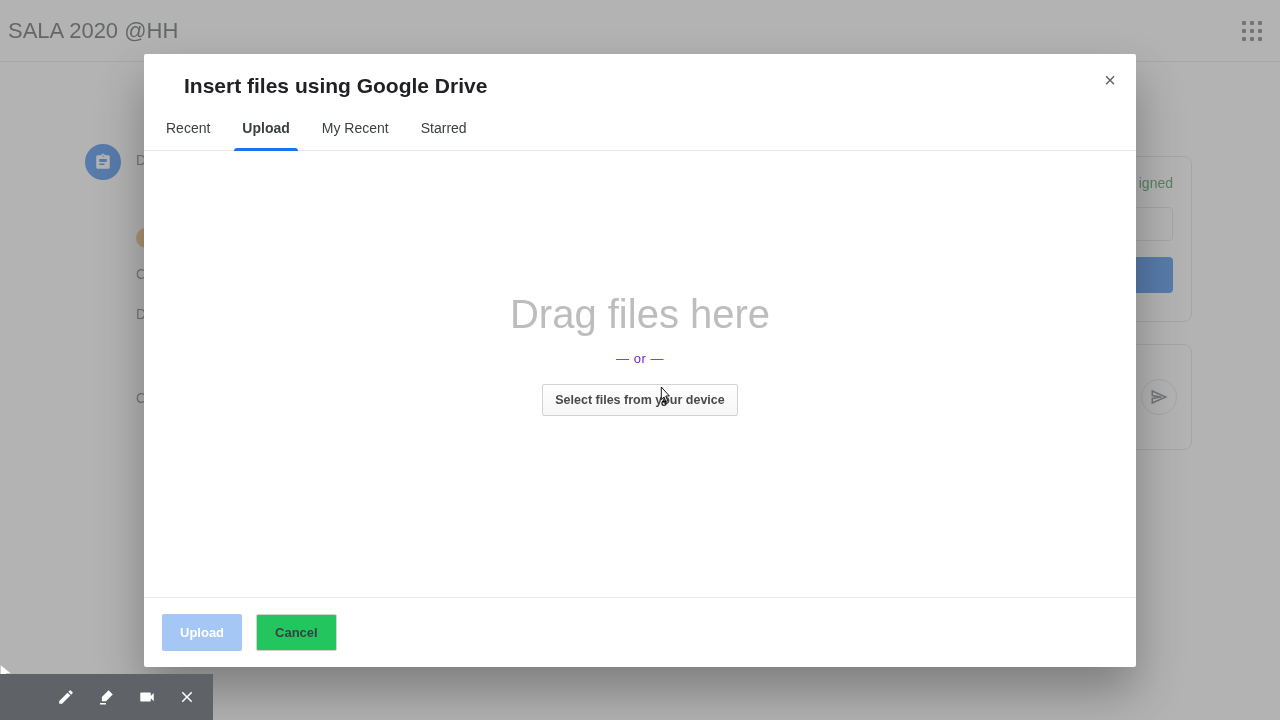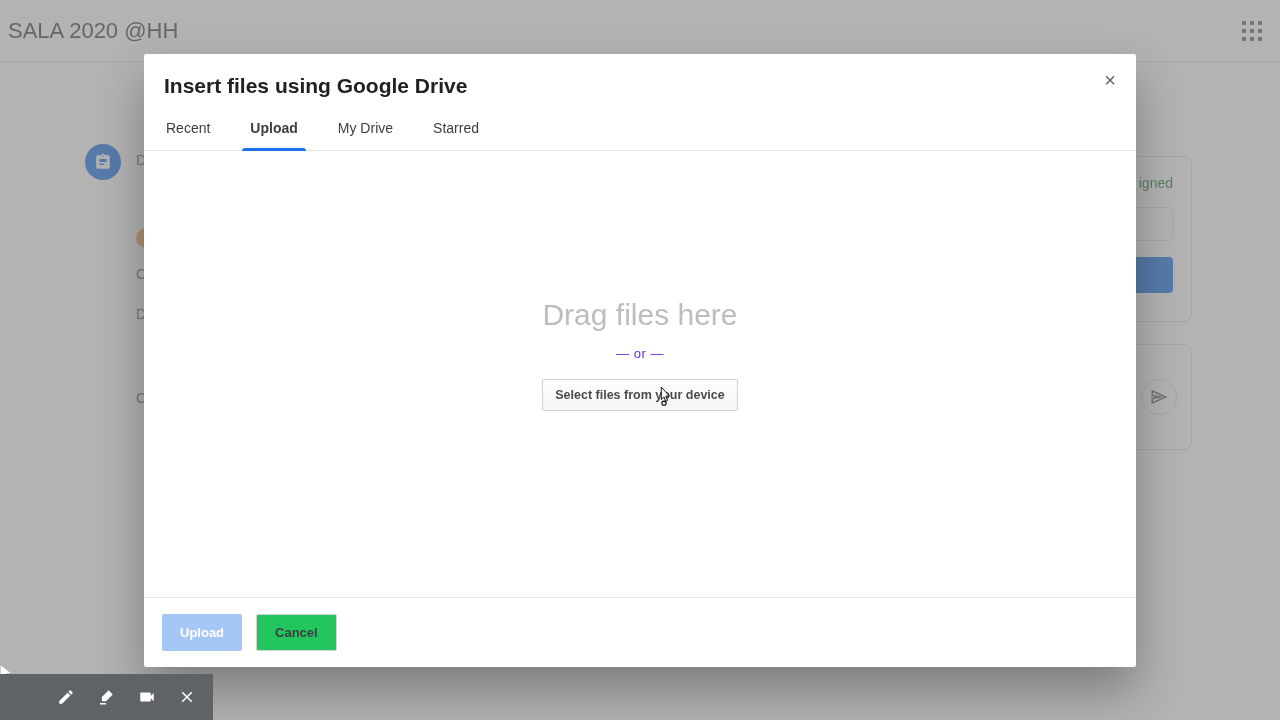--- a/index.html
+++ b/index.html
@@ -25,28 +25,28 @@
   .bg-right-card2 { position:absolute; right:88px; top:282px; width:180px; height:106px; border:1px solid #dadce0; border-radius:8px; background:#fff;}
   .bg-right-card2 .send { position:absolute; right:14px; top:50%; transform:translateY(-50%); width:36px;height:36px;border:1px solid #dadce0;border-radius:50%; display:flex;align-items:center;justify-content:center;}
   .bg-right-card2 .send svg { width:18px;height:18px; stroke:#5f6368; fill:none; stroke-width:2;}
 
   
   .scrim { position:absolute; inset:0; background: rgba(128,128,128,0.6); }
 
   
   .modal { position:absolute; left:144px; top:54px; width:992px; height:613px; background:#fff; box-shadow: 0 24px 48px rgba(0,0,0,0.3); display:flex; flex-direction:column; border-radius:2px;}
   .modal-header { padding: 20px 20px 8px 20px; position:relative; }
-  .modal-title { font-size:21px; font-weight:600; color:#202124; }
+  .modal-title { font-size:21px; font-weight:600; color:#202124;margin-left:20px; }
   .modal-close { position:absolute; right:14px; top:14px; width:24px;height:24px; display:flex;align-items:center;justify-content:center; color:#5f6368; font-size:20px; cursor:pointer; }
-  .modal-tabs { display:flex; gap:8px; padding: 0 6px; border-bottom:1px solid #e8e8e8; }
+  .modal-tabs { display:flex; gap:0; padding: 0 6px; border-bottom:1px solid #e8e8e8; }
   .tab { padding: 14px 16px 14px 16px; font-size:14px; color:#3c4043; cursor:pointer; position:relative; font-weight:400;}
   .tab.active { font-weight:700; }
   .tab.active::after { content:""; position:absolute; left:8px; right:8px; bottom:-1px; height:3px; background:#1a73e8; border-radius:3px 3px 0 0;}
   .modal-body { flex:1; display:flex; align-items:center; justify-content:center; flex-direction:column; position:relative;}
-  .drag-text { font-size:30px; color:#bdbdbd; font-weight:400; margin-top:-40px;}
+  .drag-text { font-size:40px; color:#bdbdbd; font-weight:400; margin-top:-40px;}
   .or-text { color:#6d28d9; font-size:13px; margin-top:14px; letter-spacing:0.5px;}
   .select-btn { margin-top:18px; border:1px solid #d2d2d2; background:#fff; padding:8px 12px; font-size:12.5px; font-weight:700; color:#4a4a4a; border-radius:2px; cursor:pointer; background:linear-gradient(#ffffff,#f6f6f6);}
   .modal-footer { border-top:1px solid #e8e8e8; padding:16px 18px; display:flex; gap:14px;}
   .btn-primary { background:#a5c7f5; color:#fff; border:none; padding:10px 18px; font-size:13px; font-weight:700; border-radius:2px; cursor:default;}
   .btn-secondary { background:#22c55e; color:#3c4043; border:1px solid #d2d2d2; padding:10px 18px; font-size:13px; font-weight:700; border-radius:2px; cursor:pointer;}
 
   
   .cursor { position:absolute; left:655px; top:385px; width:18px;height:22px; pointer-events:none;}
   .cursor svg { width:18px;height:22px; }
 
@@ -109,21 +109,21 @@
 <div class="scrim"></div>
 
 <div class="modal">
   <div class="modal-header">
     <div class="modal-title">Insert files using Google Drive</div>
     <div class="modal-close">×</div>
   </div>
   <div class="modal-tabs">
     <div class="tab">Recent</div>
     <div class="tab active">Upload</div>
-    <div class="tab">My Drive</div>
+    <div class="tab">My Recent</div>
     <div class="tab">Starred</div>
   </div>
   <div class="modal-body">
     <div class="drag-text">Drag files here</div>
     <div class="or-text">— or —</div>
     <button class="select-btn">Select files from your device</button>
   </div>
   <div class="modal-footer">
     <button class="btn-primary">Upload</button>
     <button class="btn-secondary">Cancel</button>

